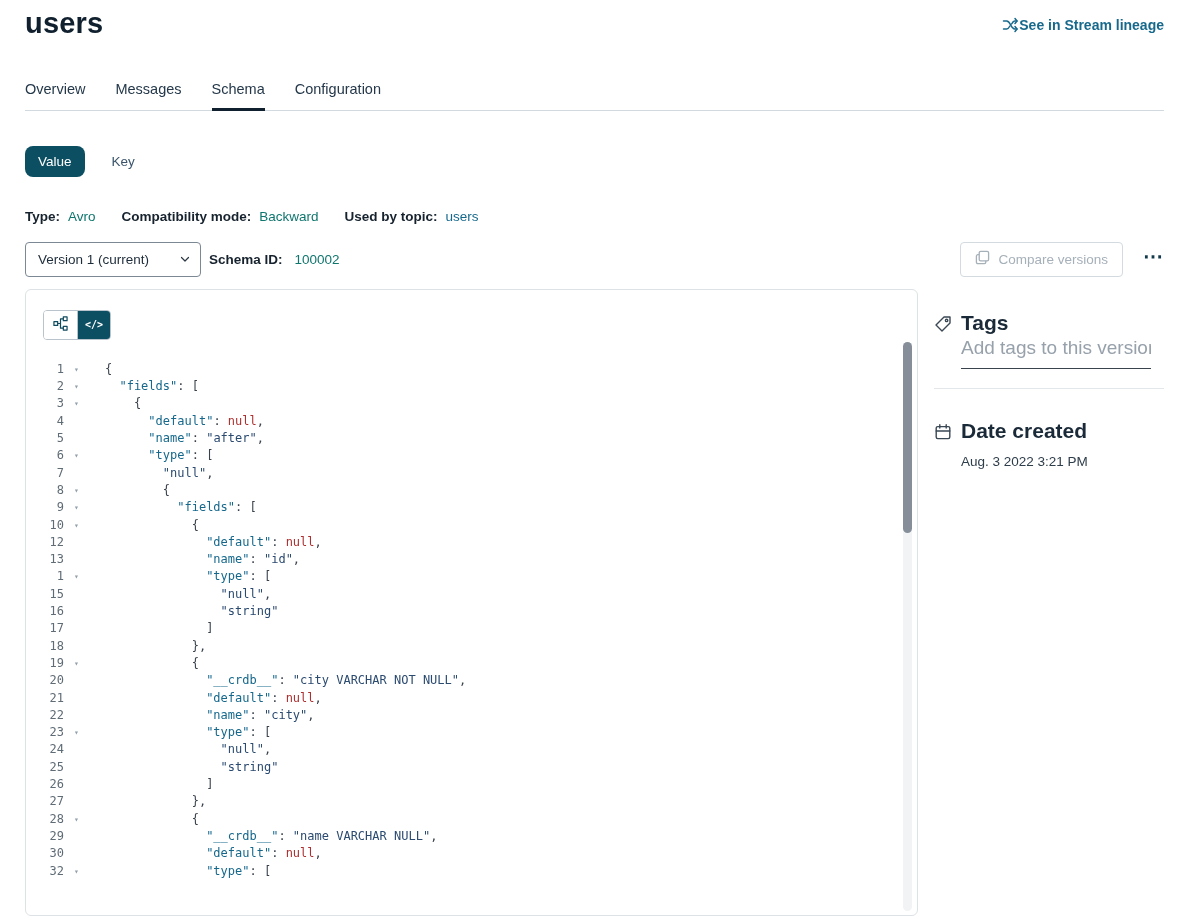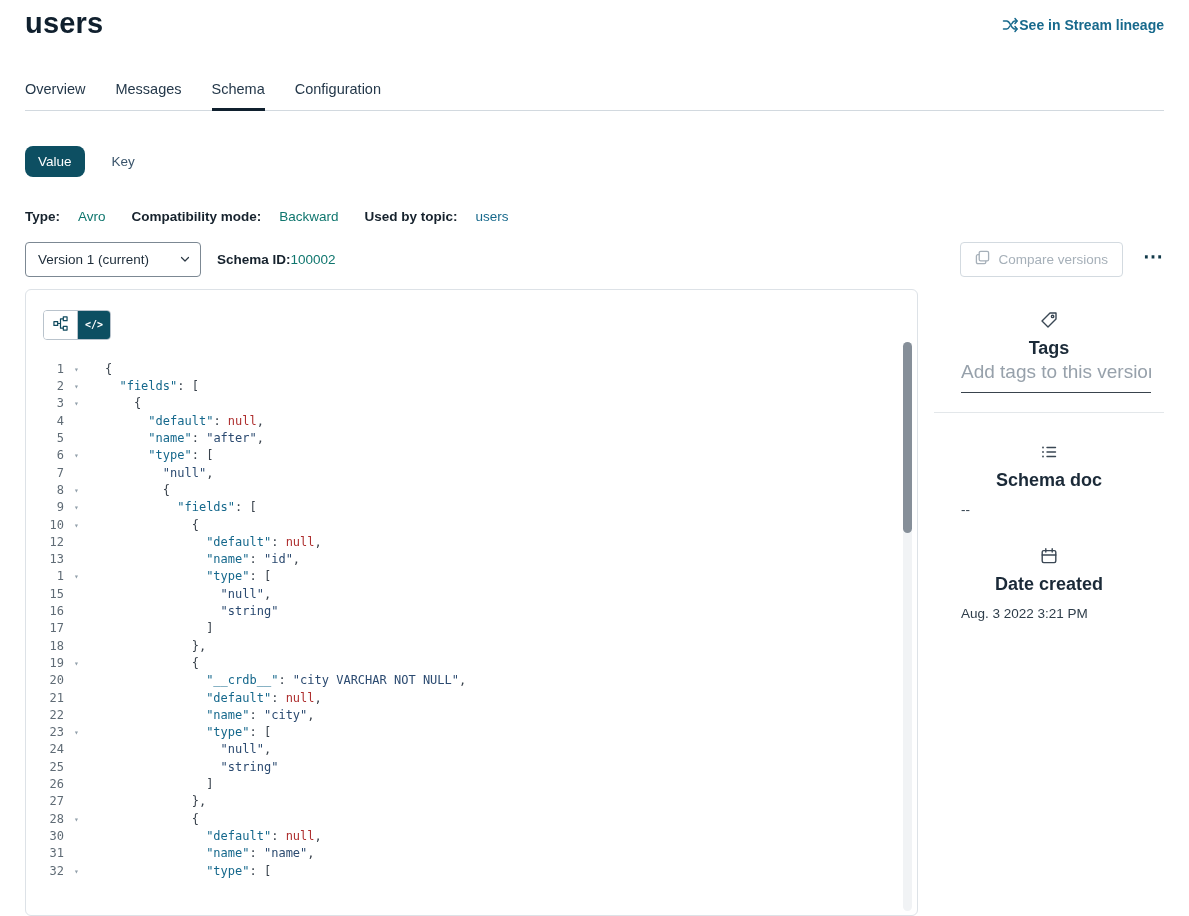--- a/index.html
+++ b/index.html
@@ -22,30 +22,30 @@
   .tab.active::after { content:""; position:absolute; left:0; right:0; bottom:-1px; height:3px; background:#10202e; }
 
   
   .toggle-row { margin-top:35px; display:flex; align-items:center; }
   .toggle-btn { font-family:"Liberation Sans",sans-serif; font-size:13.5px; font-weight:500; border:none; border-radius:8px; padding:8px 13px; background:transparent; color:#3a546b; cursor:pointer; }
   .toggle-btn.on { background:var(--accent_dark, #0d4f62); color:#fff; }
   .toggle-btn + .toggle-btn { margin-left:14px; }
 
   
   .meta-bar { margin-top:32px; display:flex; gap:26px; font-size:13.5px; }
-  .meta-item { display:flex; gap:18px; }
+  .meta-item { display:flex; gap:8px; }
   .meta-label { font-weight:700; color:#16222d; }
   .meta-value { color:#0f766e; }
   .meta-value.link { color:var(--link, #17698c); cursor:pointer; }
 
   
   .version-bar { margin-top:18px; display:flex; align-items:center; }
   .select { width:176px; height:35px; border:1px solid #7c8893; border-radius:4px; display:flex; align-items:center; justify-content:space-between; padding:0 9px 0 12px; font-size:13.5px; color:#1d2c39; cursor:pointer; background:#fff; }
   .select svg { display:block; }
-  .schema-id { margin-left:16px; font-size:13.5px; display:flex; gap:0; align-items:flex-start; }
+  .schema-id { margin-left:8px; font-size:13.5px; display:flex; gap:12px; align-items:flex-start; }
   .vb-right { margin-left:auto; display:flex; align-items:center; gap:20px; }
   .btn { height:35px; border-radius:4px; display:flex; align-items:center; gap:8px; padding:0 14px; font-family:"Liberation Sans",sans-serif; font-size:13.5px; font-weight:500; background:#fff; }
   .btn.disabled { border:1px solid #d3dae0; color:#a6b0b9; cursor:default; }
   .btn.primary-outline { border:1px solid var(--link, #17698c); color:var(--link, #17698c); cursor:pointer; }
   .more { font-size:20px; font-weight:700; color:#123a4a; letter-spacing:1px; cursor:pointer; line-height:1; padding:2px 0 8px 0; }
 
   
   .main { display:flex; gap:16px; margin-top:12px; flex:1; min-height:0; }
   .code-panel { width:893px; flex:none; border:1px solid var(--border, #dde2e7); border-radius:6px; position:relative; padding-top:20px; overflow:hidden; }
   .view-toggle { display:inline-flex; border:1px solid #b9c3cc; border-radius:4px; overflow:hidden; margin-left:17px; }
@@ -62,21 +62,21 @@
   .tk { color:var(--code_key, #15688c); }
   .ts { color:var(--code_string, #2b4a70); }
   .tn { color:var(--code_null, #ae2f2f); }
   .tp { color:var(--code_punct, #39424c); }
 
   .scrollbar { position:absolute; top:52px; bottom:4px; right:5px; width:9px; border-radius:5px; background:#f1f3f5; }
   .thumb { position:absolute; top:0; left:0; right:0; height:191px; border-radius:5px; background:#868f99; cursor:pointer; }
 
   
   .sidebar { flex:1; padding-top:22px; min-width:0; }
-  .side-header { display:flex; align-items:center; gap:9px; font-size:18px; font-weight:600; color:#1b2a38;flex-direction:column; }
+  .side-header { display:flex; align-items:center; gap:9px; font-size:21px; font-weight:600; color:#1b2a38; }
   .side-icon { width:18px; height:18px; color:#3a4754; flex:none; }
   .tags-input { display:block; border:none; border-bottom:1px solid #39434d; outline:none; margin:2px 0 0 27px; width:190px; padding:0 0 9px 0; font-family:"Liberation Sans",sans-serif; font-size:19px; color:#1c2b3a; background:transparent; }
   .tags-input::placeholder { color:#97a1ab; }
   .side-divider { border:none; border-top:1px solid #e3e7ea; margin:19px 0 0 0; }
   .side-section { margin-top:30px; }
   .side-value { margin:11px 0 0 27px; font-size:13.5px; color:#2e3d4a; }
 </style>
 </head>
 <body>
 
@@ -301,28 +301,28 @@
             <span class="ln">27</span>
             <span class="fold"></span>
             <span class="code-text" style="padding-left: 86.7px;"><span class="tp">},</span></span>
           </div>
           <div class="code-line">
             <span class="ln">28</span>
             <span class="fold">▾</span>
             <span class="code-text" style="padding-left: 86.7px;"><span class="tp">{</span></span>
           </div>
           <div class="code-line">
+            <span class="ln">29</span>
+            <span class="fold"></span>
+            <span class="code-text" style="padding-left: 101.15px;"><span class="tk">"__crdb__"</span><span class="tp">: </span><span class="ts">"name VARCHAR NULL"</span><span class="tp">,</span></span>
+          </div>
+          <div class="code-line">
             <span class="ln">30</span>
             <span class="fold"></span>
             <span class="code-text" style="padding-left: 101.15px;"><span class="tk">"default"</span><span class="tp">: </span><span class="tn">null</span><span class="tp">,</span></span>
-          </div>
-          <div class="code-line">
-            <span class="ln">31</span>
-            <span class="fold"></span>
-            <span class="code-text" style="padding-left: 101.15px;"><span class="tk">"name"</span><span class="tp">: </span><span class="ts">"name"</span><span class="tp">,</span></span>
           </div>
           <div class="code-line">
             <span class="ln">32</span>
             <span class="fold">▾</span>
             <span class="code-text" style="padding-left: 101.15px;"><span class="tk">"type"</span><span class="tp">: [</span></span>
           </div>
         </div>
 
       <div class="scrollbar">
         <div class="thumb"></div>
@@ -335,34 +335,20 @@
           <svg width="18" height="18" viewBox="0 0 18 18" fill="none" stroke="currentColor" stroke-width="1.4" stroke-linejoin="round">
             <path d="M2 10 10 2h6v6l-8 8z"></path>
             <circle cx="12.6" cy="5.4" r="1.2"></circle>
           </svg>
         </span>
         <span>Tags</span>
       </div>
       <input class="tags-input" type="text" placeholder="Add tags to this version" style="">
       <hr class="side-divider">
 
-      <div class="side-section">
-        <div class="side-header">
-          <span class="side-icon">
-            <svg width="18" height="18" viewBox="0 0 18 18" fill="none" stroke="currentColor" stroke-width="1.4" stroke-linecap="round">
-              <circle cx="3" cy="4.5" r="0.9" fill="currentColor" stroke="none"></circle>
-              <circle cx="3" cy="9" r="0.9" fill="currentColor" stroke="none"></circle>
-              <circle cx="3" cy="13.5" r="0.9" fill="currentColor" stroke="none"></circle>
-              <path d="M7 4.5h8.5M7 9h8.5M7 13.5h8.5"></path>
-            </svg>
-          </span>
-          <span>Schema doc</span>
-        </div>
-        <div class="side-value">--</div>
-      </div>
 
       <div class="side-section">
         <div class="side-header">
           <span class="side-icon">
             <svg width="18" height="18" viewBox="0 0 18 18" fill="none" stroke="currentColor" stroke-width="1.4" stroke-linecap="round" stroke-linejoin="round">
               <rect x="2.2" y="3.6" width="13.6" height="12" rx="1.5"></rect>
               <path d="M5.8 1.8v3.2M12.2 1.8v3.2M2.2 8h13.6"></path>
             </svg>
           </span>
           <span>Date created</span>

